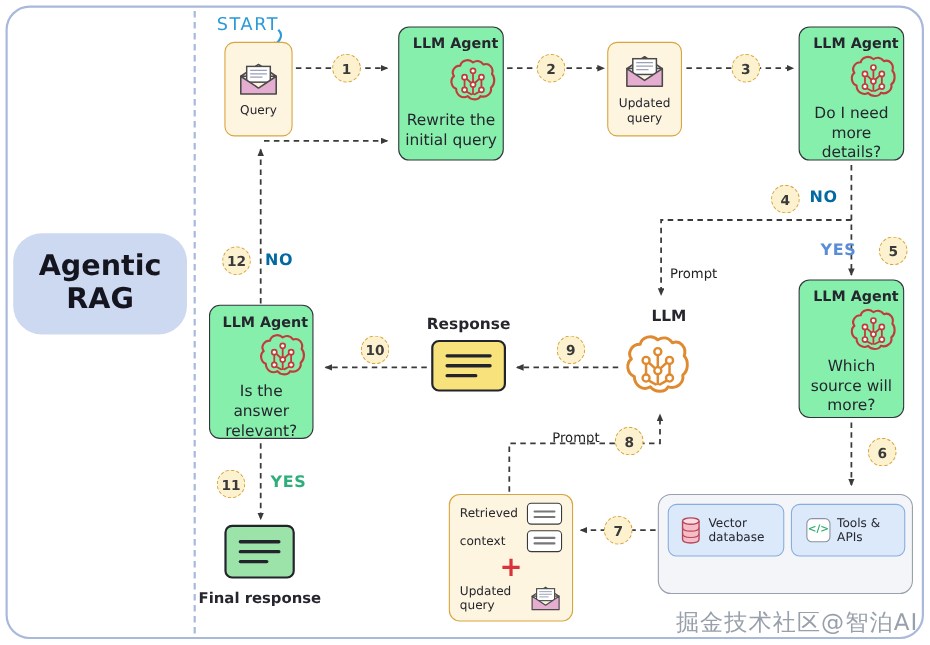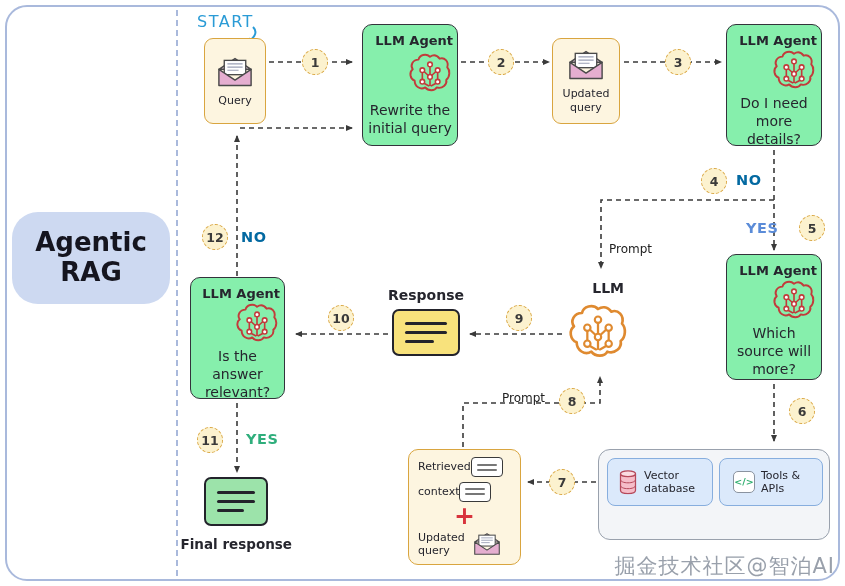--- a/index.html
+++ b/index.html
@@ -33,21 +33,21 @@
   .yes-green{color:#2fae7c}
   .small-label{position:absolute;font-size:12px;color:#222;z-index:3}
   .node-label{position:absolute;font-weight:bold;text-align:right}
   .doc{position:absolute;border:2px solid #23232b;border-radius:7px;display:flex;flex-direction:column;justify-content:center;gap:6px;padding:9px 11px}
   .doc i{display:block;height:3.2px;background:#23232b;border-radius:2px}
   .doc.yellow{background:#f8e27c}
   .doc.green{background:#9ce3aa}
   .doc i.w70{width:70%}
   .retrieved{position:absolute;left:408px;top:449px;width:113px;height:116px;background:#fdf5e0;border:1.6px solid #d9a53f;
     border-radius:10px;display:flex;flex-direction:column;justify-content:space-between;padding:7px 6px}
-  .r-row{display:flex;align-items:center;width:100%;padding:0 3px}
+  .r-row{display:flex;align-items:center;justify-content:space-between;width:100%;padding:0 3px}
   .r-row .rl{font-size:11px;text-align:left;line-height:1.2}
   .minidoc{width:32px;height:20px;background:#fff;border:1.5px solid #3a3a3a;border-radius:4px;display:flex;flex-direction:column;
     justify-content:center;gap:3px;padding:3px 5px;flex:none}
   .minidoc i{display:block;height:2px;background:#777;border-radius:1px}
   .plus{color:#d8333c;font-size:25px;font-weight:bold;line-height:.8;text-align:center;width:100%}
   .mail-xs svg{width:30px;height:26px}
   .sources{position:absolute;left:598px;top:449px;width:232px;height:91px;background:#f3f5f8;border:1.6px solid #99a1ad;border-radius:12px}
   .chip{position:absolute;background:#dbe9fb;border:1.3px solid #87aede;border-radius:8px;display:flex;align-items:center;
     justify-content:center;gap:6px;font-size:11px;line-height:1.2;text-align:left}
   .chip svg{flex:none}

